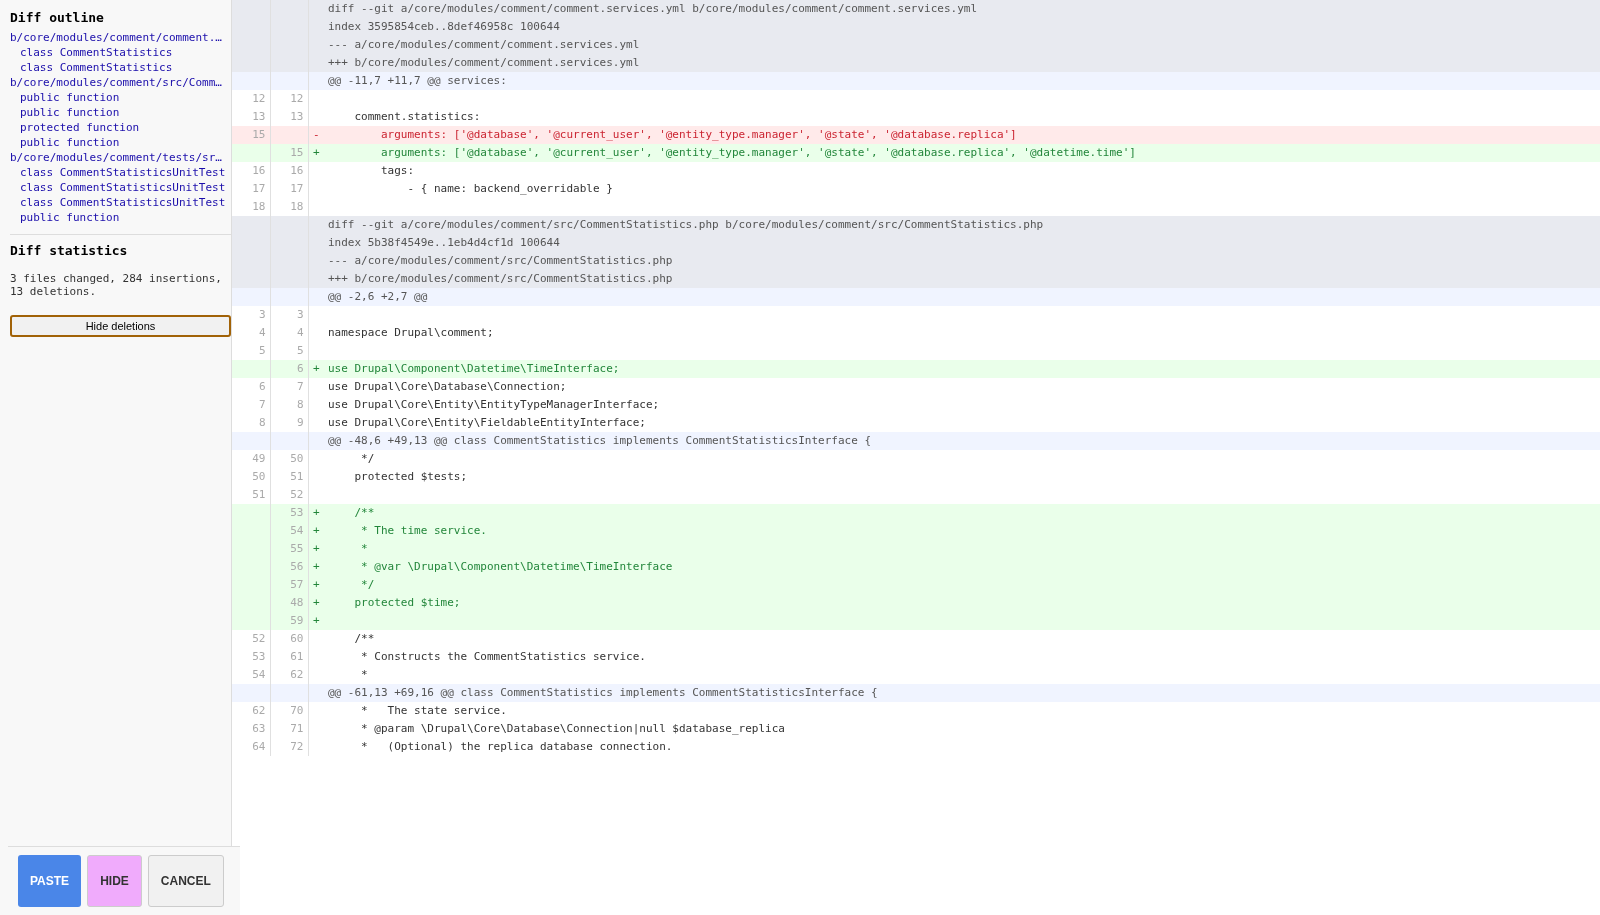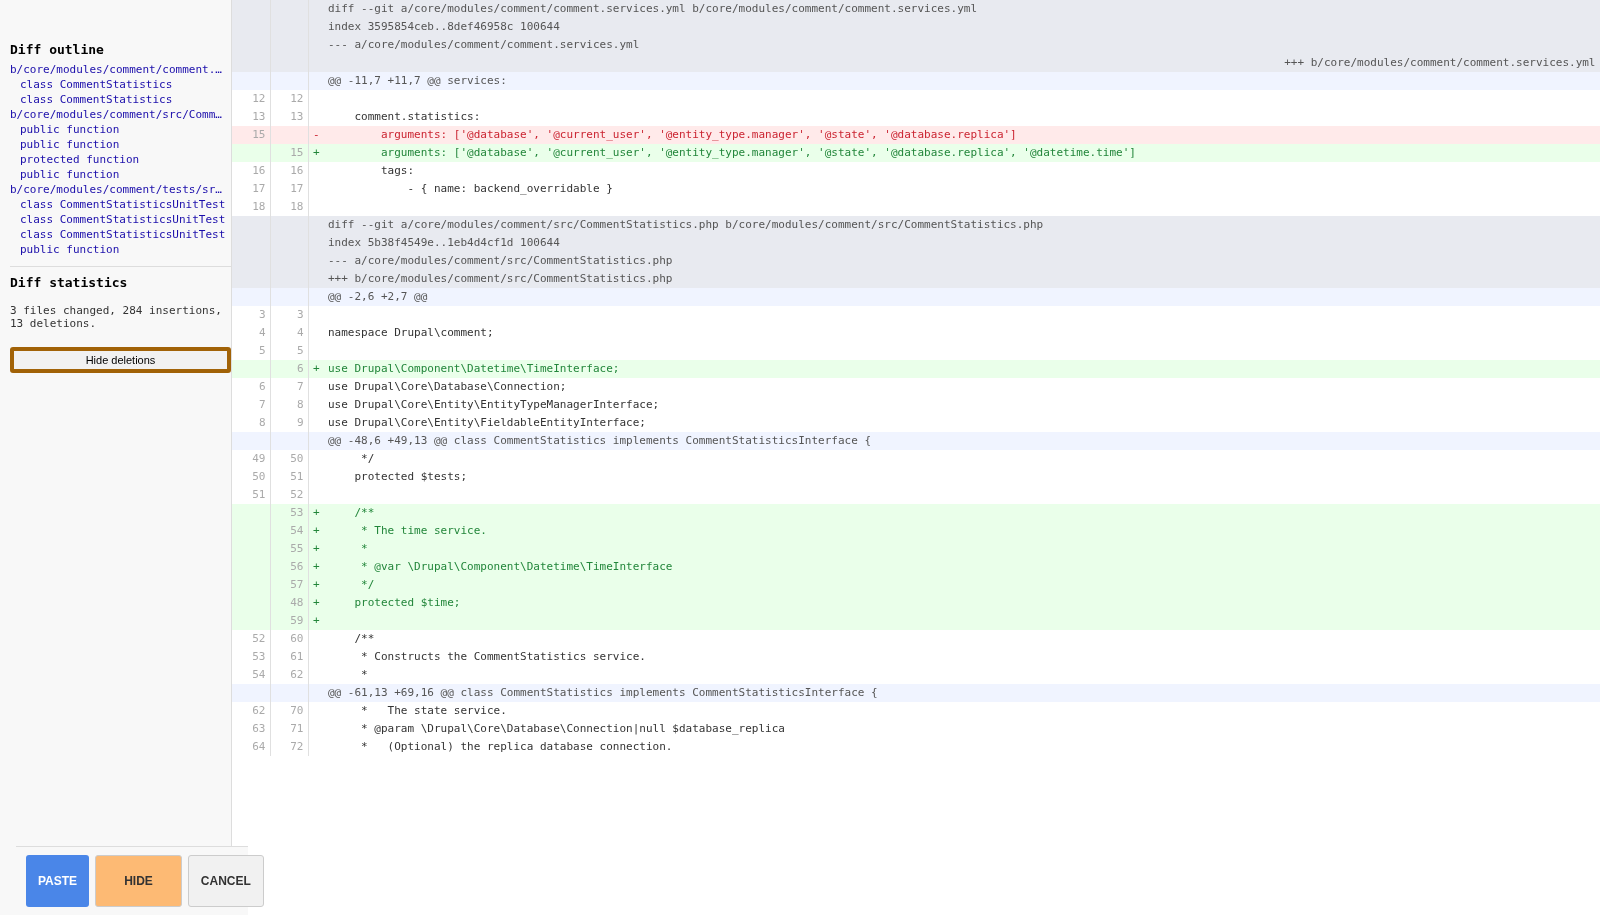--- a/index.html
+++ b/index.html
@@ -14,21 +14,20 @@
       overflow-y: auto;
       padding: 10px 0 10px 10px;
       display: flex;
       flex-direction: column;
     }
     .sidebar-section-title {
       font-weight: bold;
       font-size: 13px;
       margin-bottom: 6px;
       color: #000;
-      margin-top: 32px;
     }
     .sidebar-file-link {
       color: #1a0dab;
       font-size: 11px;
       cursor: pointer;
       display: block;
       margin-bottom: 2px;
       white-space: nowrap;
       overflow: hidden;
       text-overflow: ellipsis;
@@ -53,21 +52,21 @@
       margin-bottom: 14px;
       color: #000;
     }
     .sidebar-stats-text {
       font-size: 11px;
       color: #333;
       margin-bottom: 17px;
     }
     .btn-hide-deletions {
       background: #f1f1f1;
-      border: 4px solid #a16207;
+      border: 2px solid #a16207;
       border-radius: 3px;
       padding: 3px 8px;
       font-size: 11px;
       cursor: pointer;
       display: inline-block;
       margin-bottom: 10px;
     }
 
     
     #main {
@@ -131,44 +130,44 @@
     .row-removed .col-sign { color: #cb2431; }
     .row-removed .col-code { color: #cb2431; }
     .row-normal td {
       background: #fff;
     }
 
     
     #toolbar {
       position: fixed;
       bottom: 0;
-      left: 16px;
+      left: 8px;
       width: 232px;
       background: #f8f8f8;
       border-top: 1px solid #ddd;
       padding: 8px 10px;
       display: flex;
       gap: 6px;
     }
     .btn-paste {
       background: #4a86e8;
       color: #fff;
       border: none;
       border-radius: 3px;
       padding: 5px 12px;
       font-size: 12px;
       cursor: pointer;
       font-weight: bold;
     }
     .btn-hide {
-      background: #fdba74;
+      background: #f0abfc;
       color: #333;
       border: 1px solid #ccc;
       border-radius: 3px;
-      padding: 5px 28px;
+      padding: 5px 12px;
       font-size: 12px;
       cursor: pointer;
       font-weight: bold;
     }
     .btn-cancel {
       background: #f1f1f1;
       color: #333;
       border: 1px solid #ccc;
       border-radius: 3px;
       padding: 18px 12px;
@@ -224,21 +223,21 @@
         <tr class="row-header">
           <td class="col-num"></td>
           <td class="col-num"></td>
           <td class="col-sign"></td>
           <td class="col-code" style="color: rgb(85, 85, 85);">--- a/core/modules/comment/comment.services.yml</td>
         </tr>
         <tr class="row-header">
           <td class="col-num"></td>
           <td class="col-num"></td>
           <td class="col-sign"></td>
-          <td class="col-code" style="color: rgb(85, 85, 85); text-align: right;">+++ b/core/modules/comment/comment.services.yml</td>
+          <td class="col-code" style="color: rgb(85, 85, 85);">+++ b/core/modules/comment/comment.services.yml</td>
         </tr>
         <tr class="row-meta">
           <td class="col-num"></td>
           <td class="col-num"></td>
           <td class="col-sign"></td>
           <td class="col-code" style="color: rgb(85, 85, 85);">@@ -11,7 +11,7 @@ services:</td>
         </tr>
         <tr class="row-normal">
           <td class="col-num">12</td>
           <td class="col-num">12</td>

